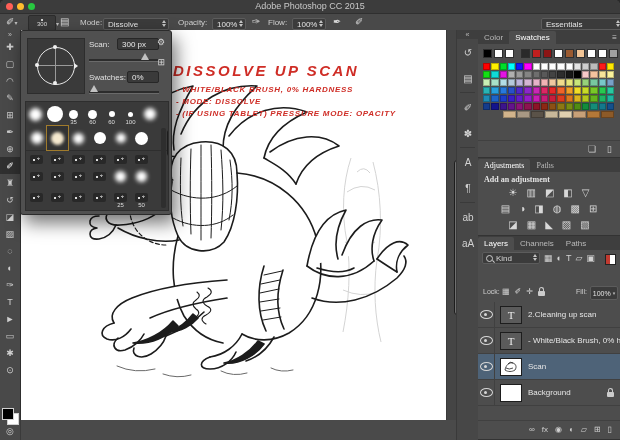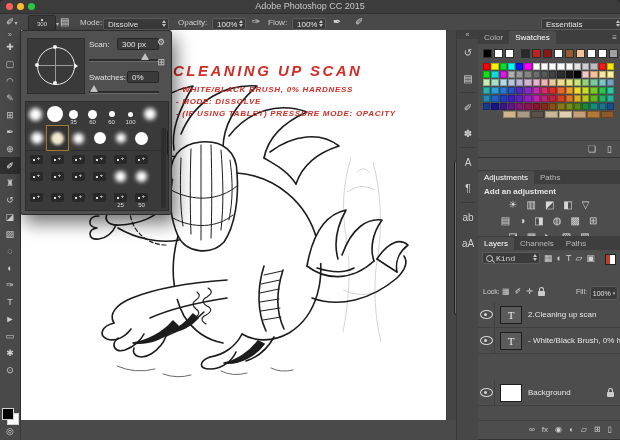--- a/index.html
+++ b/index.html
@@ -315,21 +315,21 @@
           <path d="M321,225 C331,197 347,188 361,190 C351,204 349,219 353,231" fill="#fff"></path>
           <path d="M356,229 C367,212 379,208 387,215 C378,222 374,232 376,242" fill="#fff"></path>
           <path d="M286,236 C304,250 330,252 353,231"></path>
           <path d="M356,229 q12,8 20,13"></path>
         </g>
         <g stroke="#6a6a6a" stroke-width="1" fill="none" stroke-linecap="round">
           <path d="M96,336 q18,8 38,3 M142,344 q14,5 28,1 M200,341 q12,6 26,2 M250,338 q10,5 22,2"></path>
         </g>
       </svg>
       <div id="red-notes" style="color: rgb(207, 45, 38);">
-        <div id="note-heading">CLEANING UP SCAN</div>
+        <div id="note-heading">DISSOLVE UP SCAN</div>
         <div class="note-line" style="top:55px;">- WHITE/BLACK BRUSH, 0% HARDNESS</div>
         <div class="note-line" style="top:67px;">- MODE: DISSOLVE</div>
         <div class="note-line" style="top:79px;">- (IF USING TABLET) PRESSURE MODE: OPACITY</div>
       </div>
     </div>
     <div id="vscroll">
         <div class="thumb"></div>
       </div>
   </div>
 
@@ -492,21 +492,21 @@
             <div class="sw" style="background: rgb(180, 120, 56);"></div>
             <div class="sw" style="background: rgb(140, 90, 40);"></div>
           </div>
         </div>
       <div id="swatch-footer">
         <span class="ic" style="right:24px;">❏</span>
         <span class="ic" style="right:8px;">▯</span>
       </div>
     </div>
 
-    <div class="panel" id="adjustments-panel" style="top:140px;height:78px;">
+    <div class="panel" id="adjustments-panel" style="top:128px;height:78px;font-family:Liberation Serif, serif;">
       <div class="tabstrip" id="adj-tabs">
           <span class="tab active">Adjustments</span>
           <span class="tab">Paths</span>
         </div>
       <span class="panel-menu" style="top:131px;">≡</span>
       <div class="adj-heading">Add an adjustment</div>
       <div class="adj-row" style="top:29px;" id="adj-row-0">
           <span>☀</span>
           <span>▥</span>
           <span>◩</span>
@@ -533,21 +533,21 @@
     <div class="panel" id="layers-panel" style="top:206px;height:204px;">
       <div class="tabstrip" id="layers-tabs">
           <span class="tab active">Layers</span>
           <span class="tab">Channels</span>
           <span class="tab">Paths</span>
         </div>
 
       <div class="lrow" style="top:16px;height:14px;">
         <div id="kind-field">
           <span class="lens"></span>
-          <span style="font-size:8px;font-family:Liberation Mono, monospace;">Kind</span>
+          <span style="font-size:8px;">Kind</span>
           <span class="dda">
               <b class="up"></b>
               <b class="dn"></b>
             </span>
         </div>
         <div id="filter-icons">
             <span>▦</span>
             <span>◐</span>
             <span>T</span>
             <span>▱</span>
@@ -578,20 +578,34 @@
           </div>
         <div class="thumb text-thumb">T</div>
         <span class="lname">2.Cleaning up scan</span>
       </div>
       <div class="layer-row" style="top:92px;">
         <div class="eye-cell">
             <span class="eye"></span>
           </div>
         <div class="thumb text-thumb">T</div>
         <span class="lname">- White/Black Brush, 0% h...</span>
+      </div>
+      <div class="layer-row selected" style="top:118px;">
+        <div class="eye-cell">
+            <span class="eye"></span>
+          </div>
+        <div class="thumb image-thumb">
+          <svg width="20" height="16" viewBox="0 0 20 16">
+              <g stroke="#222" stroke-width="0.8" fill="none">
+                <path d="M4,11 C5,6 8,3 12,4 C15,5 16,8 14,11 C11,13 7,13 4,11"></path>
+                <path d="M7,5 q2,-3 5,-1 M5,9 q3,2 7,0"></path>
+              </g>
+            </svg>
+        </div>
+        <span class="lname">Scan</span>
       </div>
       <div class="layer-row" style="top:144px;">
         <div class="eye-cell">
             <span class="eye"></span>
           </div>
         <div class="thumb white-thumb"></div>
         <span class="lname">Background</span>
         <span class="mini-lock row-lock"></span>
       </div>
 

